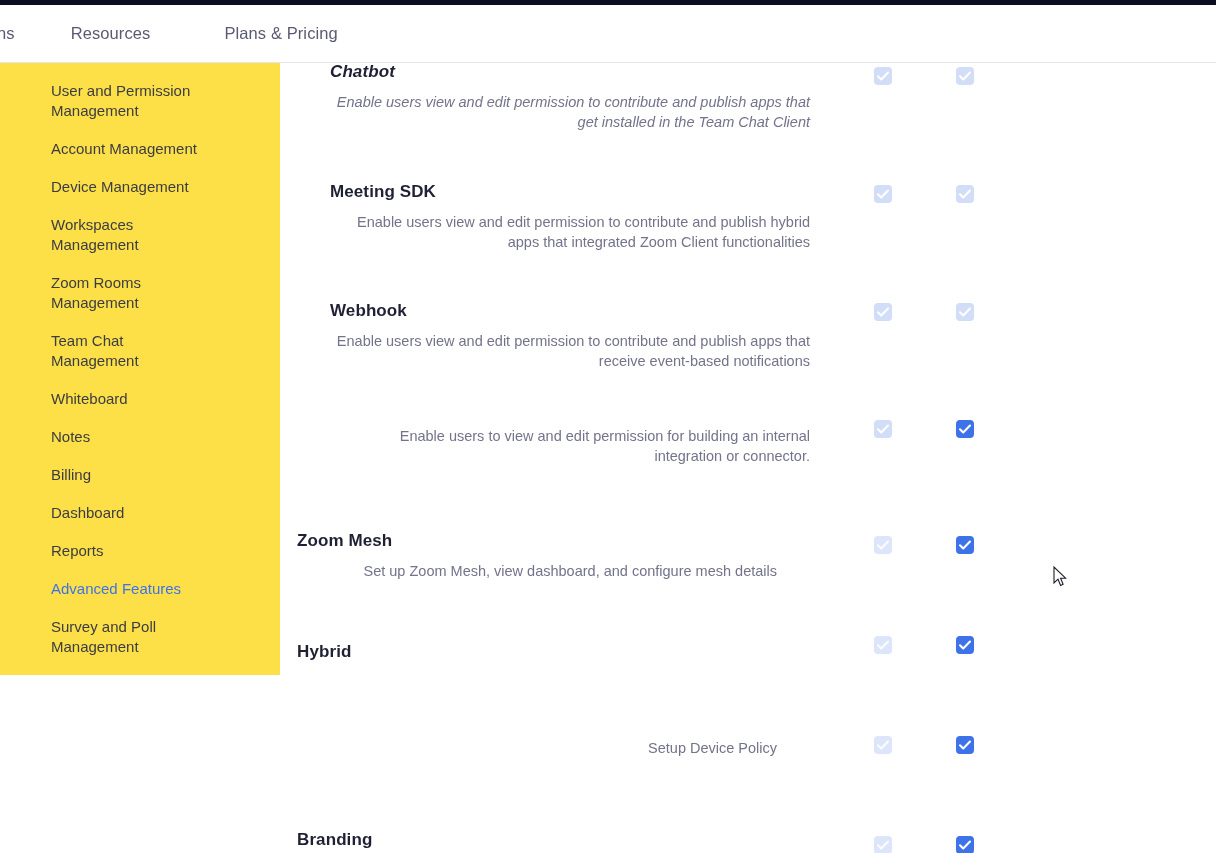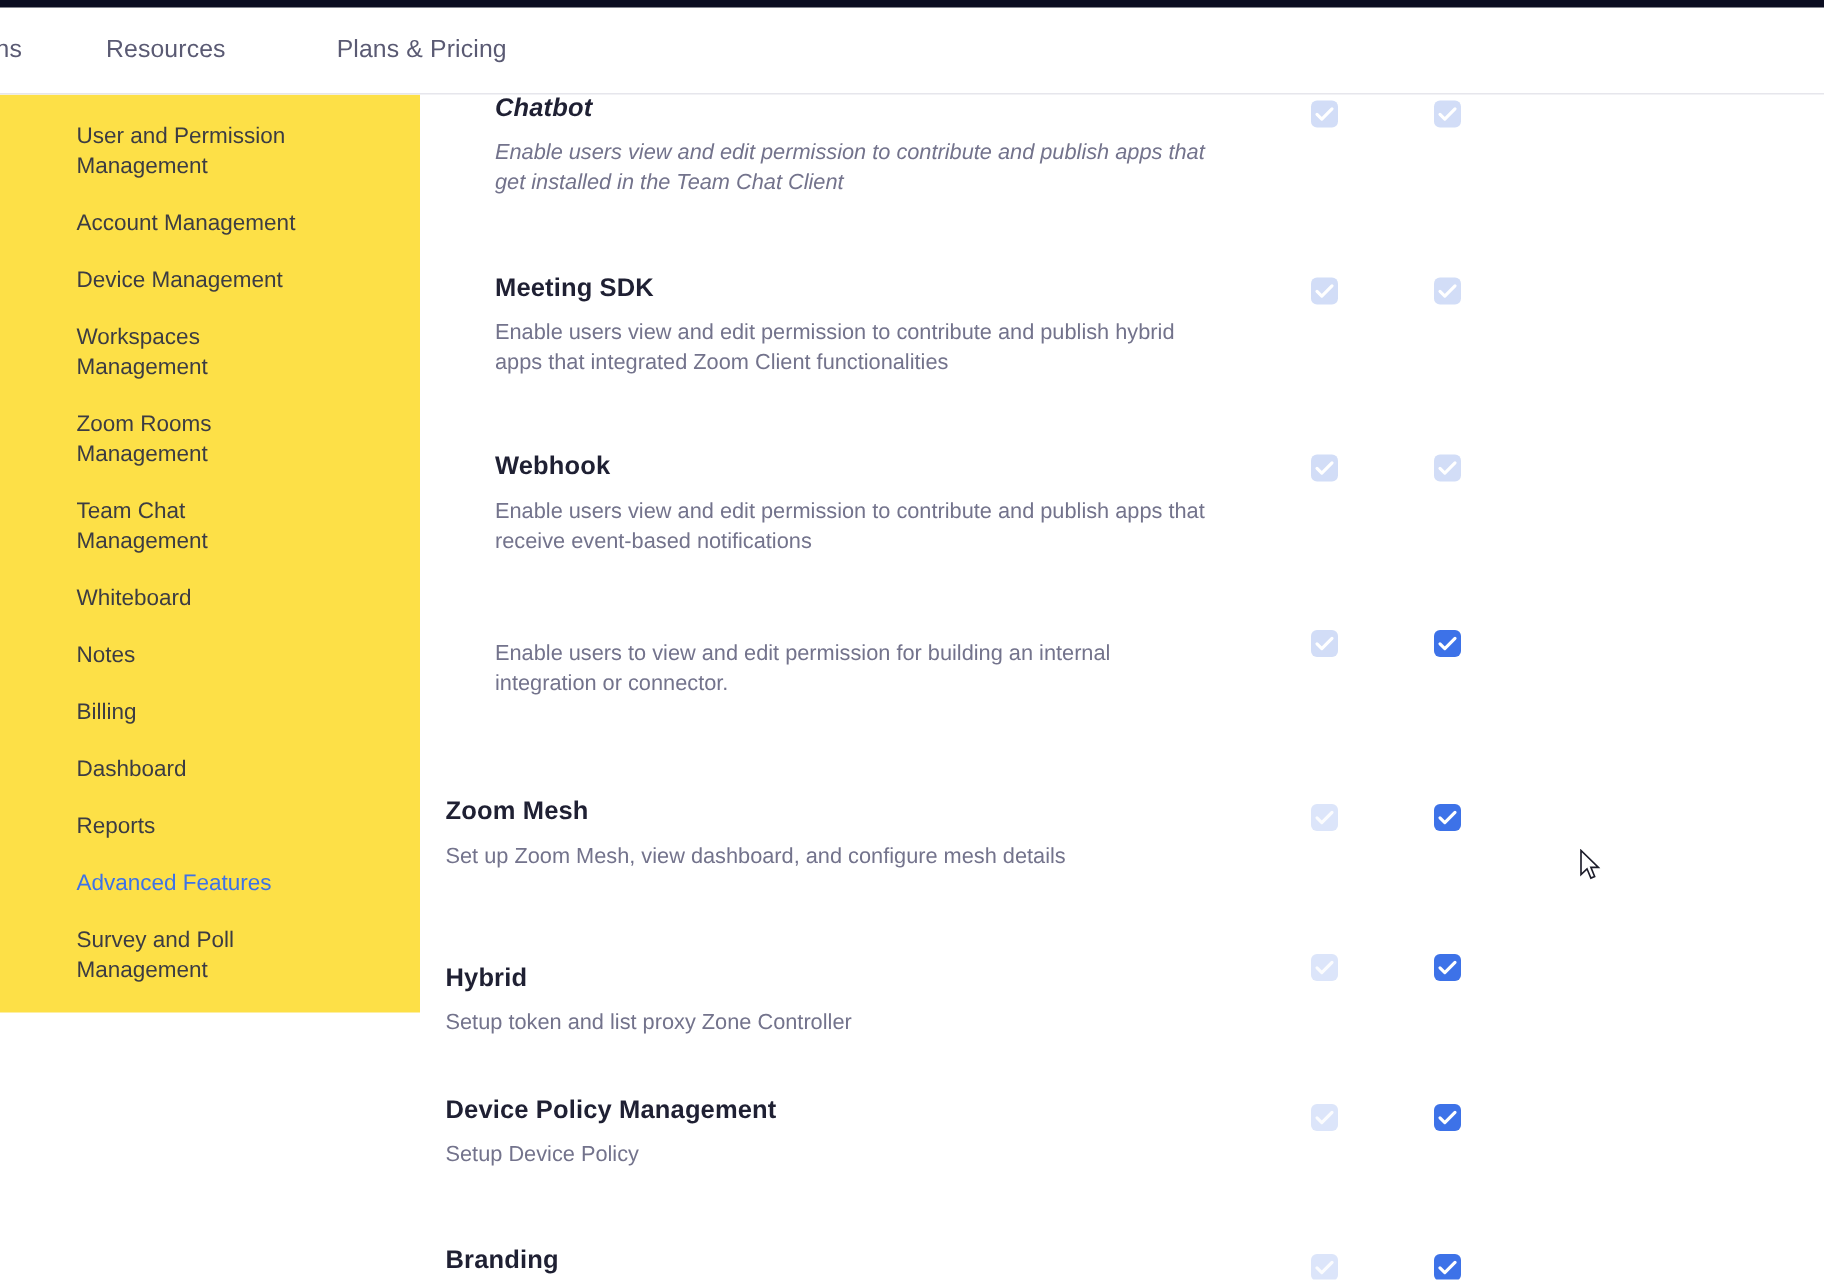--- a/index.html
+++ b/index.html
@@ -101,20 +101,21 @@
     color: #1f2033;
     line-height: 22px;
     letter-spacing: 0.1px;
   }
   .row-desc {
     margin-top: 9px;
     font-size: 14.5px;
     line-height: 20px;
     color: #73738c;
     max-width: 480px;
+    text-align: right;
   }
 
   
   .cb {
     position: absolute;
     width: 18px; height: 18px;
     border-radius: 4px;
   }
   .cb.view  { left: 594px; }
   .cb.edit  { left: 676px; }
@@ -239,36 +240,34 @@
           </svg>
         </div>
         <div class="cb checked-active edit" style="position: absolute; top: 473px; left: 676px;">
           <svg viewBox="0 0 18 18">
             <path d="M4 9.3 L7.2 12.4 L14 5.6" fill="none" stroke-width="2.1" stroke-linecap="round" stroke-linejoin="round"></path>
           </svg>
         </div>
         <div class="row" style="position: absolute; left: 0px; top: 566px; width: 936px; margin-top: 12px;">
           <div class="row-text">
             <div class="row-title">Hybrid</div>
-            <div class="row-desc">Setup token and list proxy Zone Controller</div>
           </div>
         </div>
         <div class="cb checked-disabled pale view" style="position: absolute; top: 573px; left: 594px;">
           <svg viewBox="0 0 18 18">
             <path d="M4 9.3 L7.2 12.4 L14 5.6" fill="none" stroke-width="2.1" stroke-linecap="round" stroke-linejoin="round"></path>
           </svg>
         </div>
         <div class="cb checked-active edit" style="position: absolute; top: 573px; left: 676px;">
           <svg viewBox="0 0 18 18">
             <path d="M4 9.3 L7.2 12.4 L14 5.6" fill="none" stroke-width="2.1" stroke-linecap="round" stroke-linejoin="round"></path>
           </svg>
         </div>
         <div class="row" style="position: absolute; left: 0px; top: 666px; width: 936px;">
           <div class="row-text">
-            <div class="row-title">Device Policy Management</div>
             <div class="row-desc">Setup Device Policy</div>
           </div>
         </div>
         <div class="cb checked-disabled pale view" style="position: absolute; top: 673px; left: 594px;">
           <svg viewBox="0 0 18 18">
             <path d="M4 9.3 L7.2 12.4 L14 5.6" fill="none" stroke-width="2.1" stroke-linecap="round" stroke-linejoin="round"></path>
           </svg>
         </div>
         <div class="cb checked-active edit" style="position: absolute; top: 673px; left: 676px;">
           <svg viewBox="0 0 18 18">

